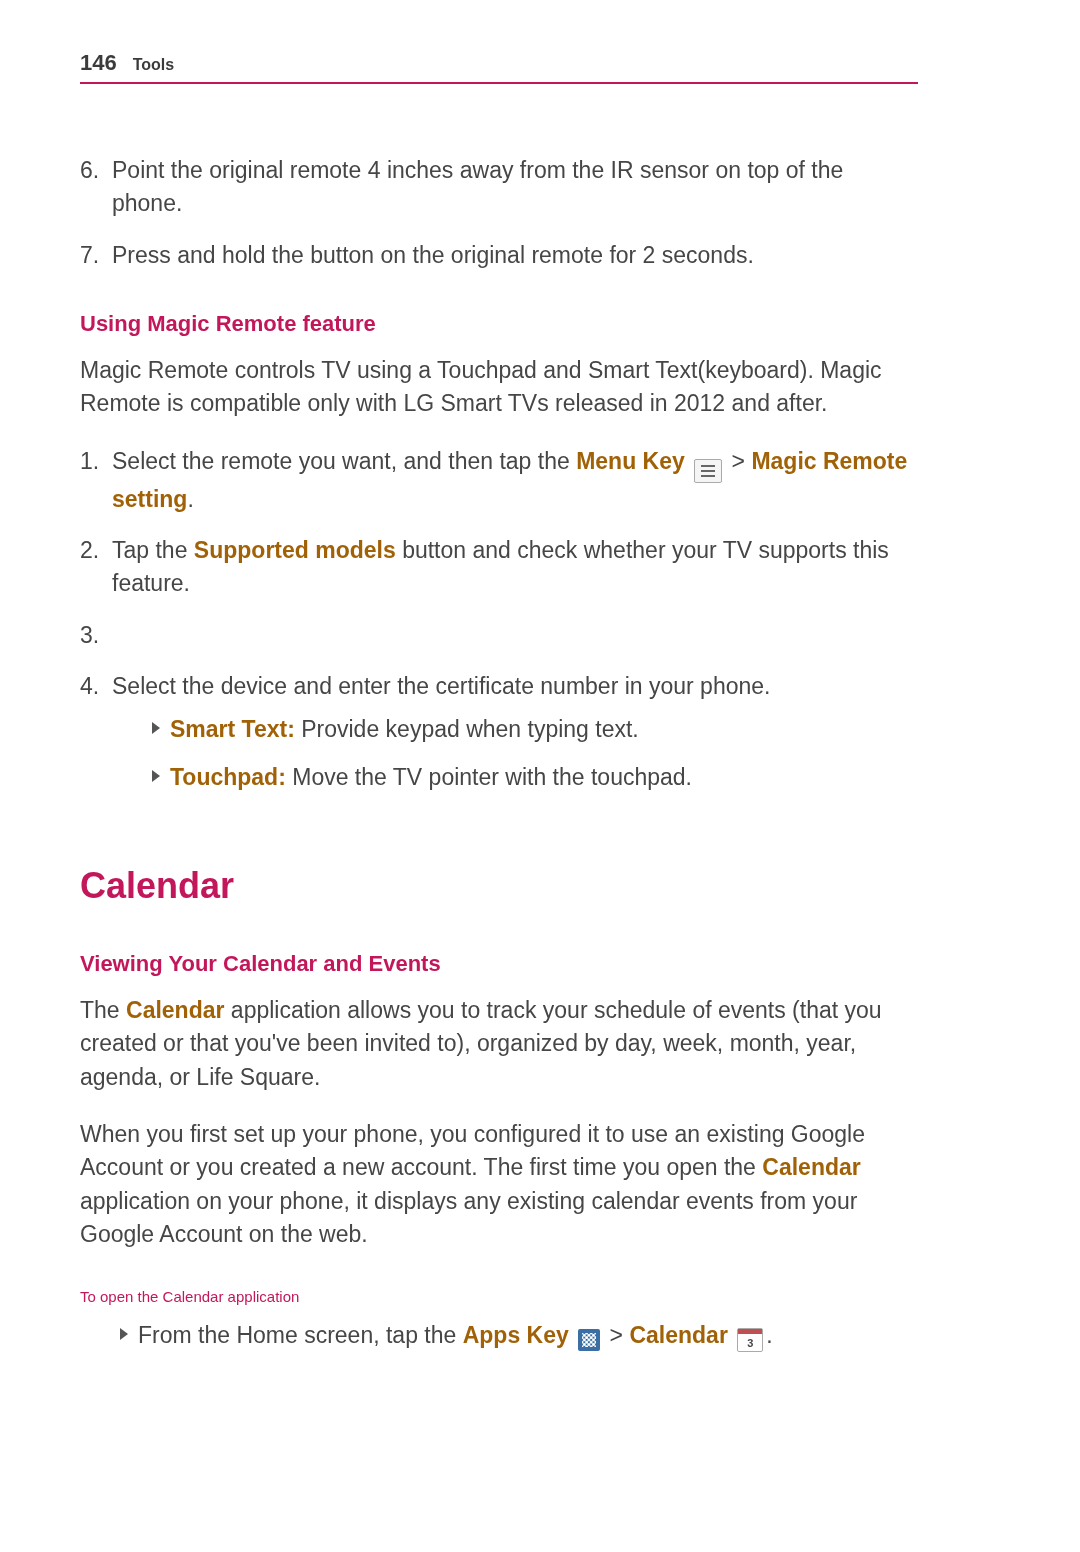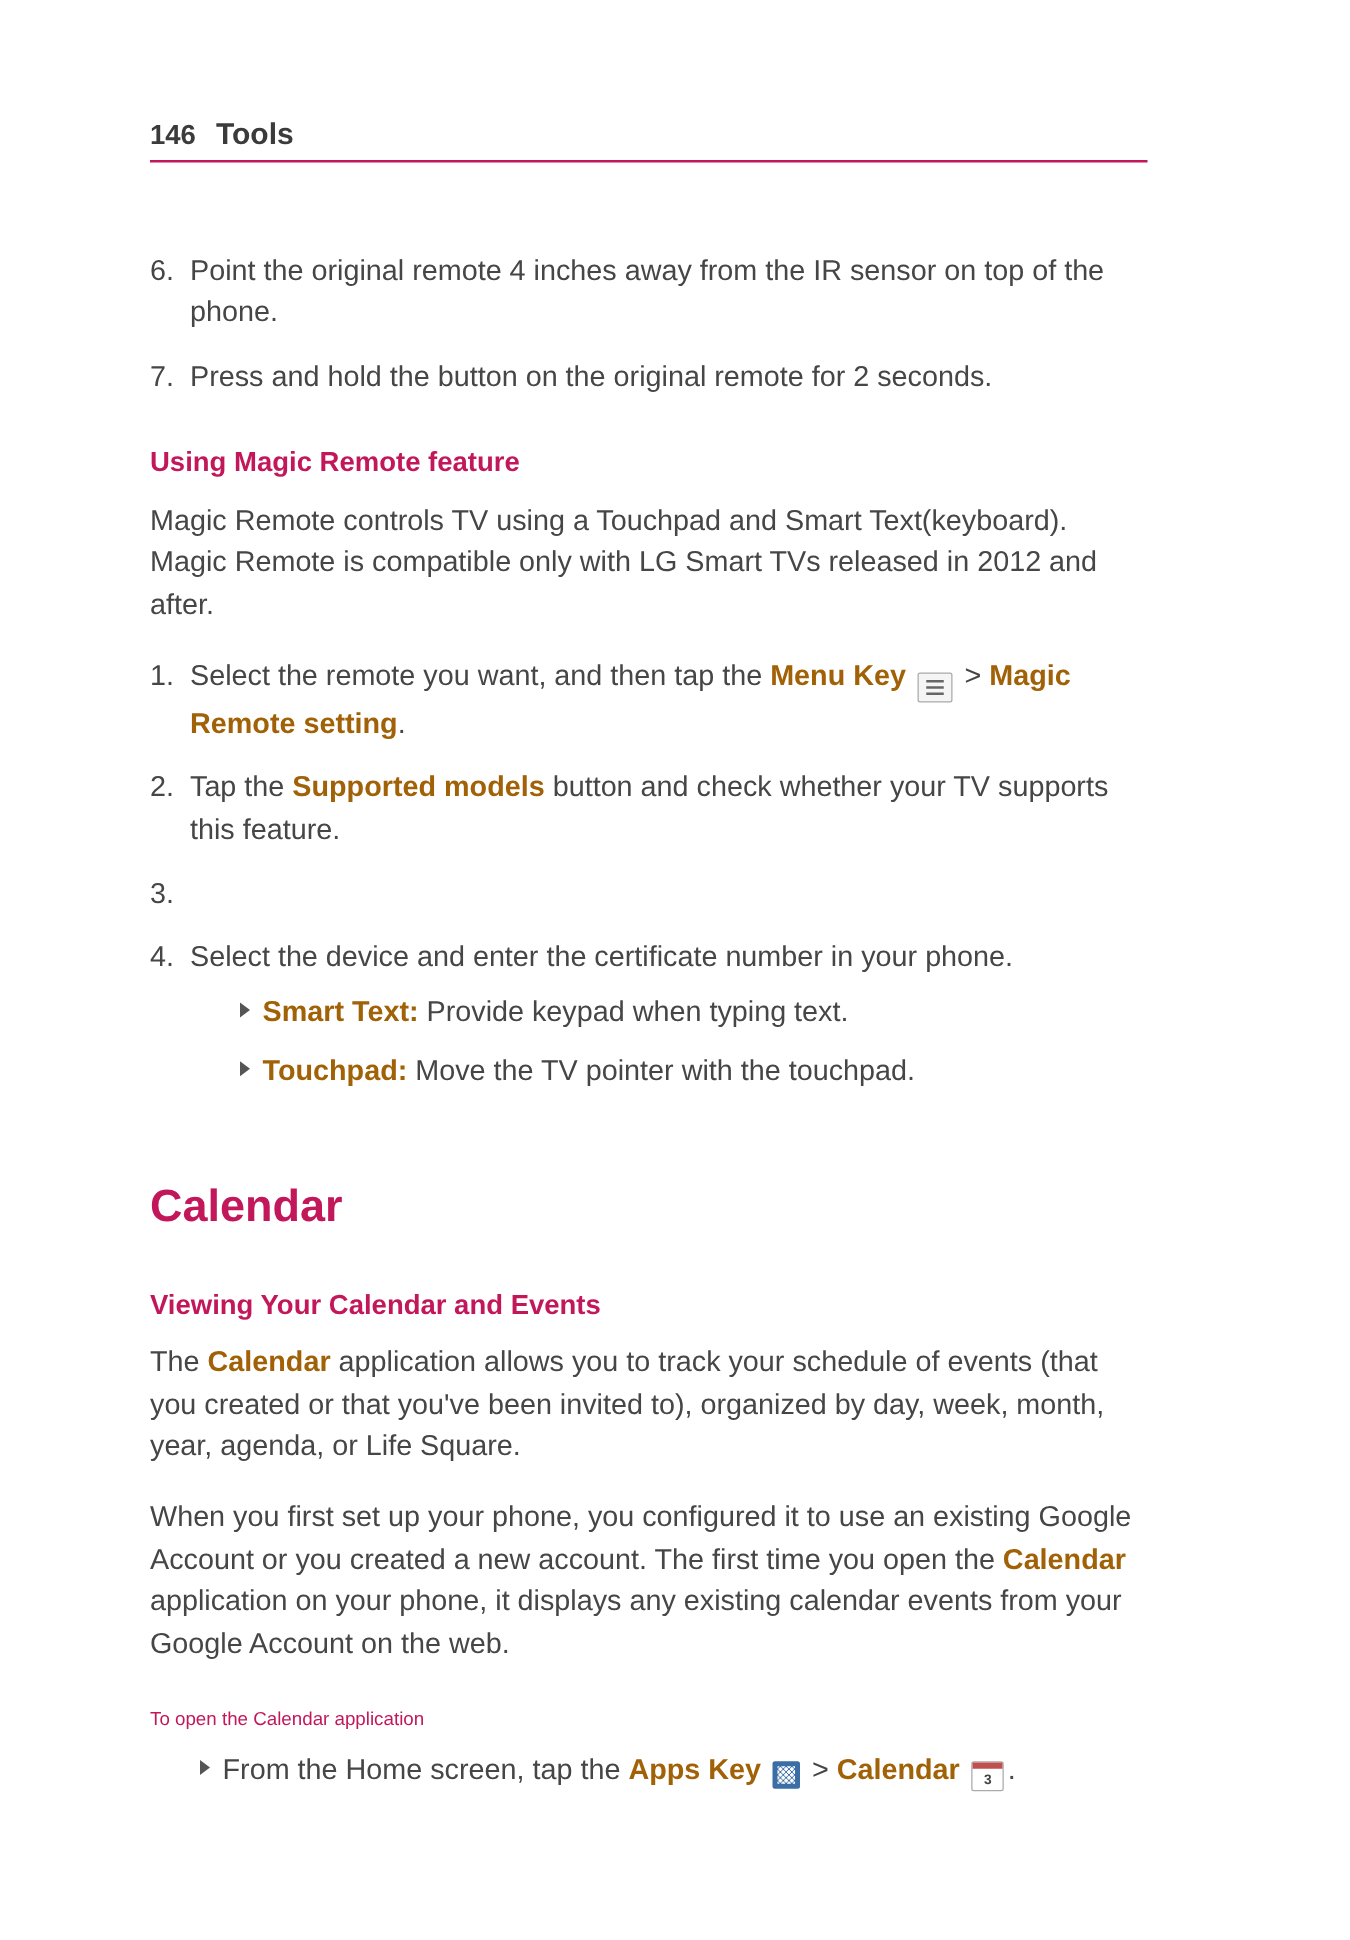--- a/index.html
+++ b/index.html
@@ -7,41 +7,40 @@
     padding: 0;
     background: #fff;
     font-family: "Helvetica Neue", Helvetica, Arial, sans-serif;
     color: #3b3b3b;
     -webkit-font-smoothing: antialiased;
   }
   .page {
     width: 988px;
     height: 1552px;
     box-sizing: border-box;
-    padding: 50px 70px 60px 120px;
+    padding: 50px 70px 60px 80px;
     position: relative;
   }
   .header {
     display: flex;
     align-items: baseline;
     border-bottom: 2px solid #c2185b;
     padding-bottom: 6px;
     margin-bottom: 70px;
   }
   .page-number {
     font-size: 22px;
     font-weight: 600;
     color: #3b3b3b;
     margin-right: 16px;
   }
   .section-title {
-    font-size: 24px;
+    font-size: 16px;
     font-weight: 600;
     color: #3b3b3b;
-    margin-top: 44px;
   }
   .body {
     font-size: 23px;
     line-height: 1.45;
     color: #464646;
   }
   ol.num {
     list-style: none;
     padding: 0;
     margin: 0 0 30px 0;

